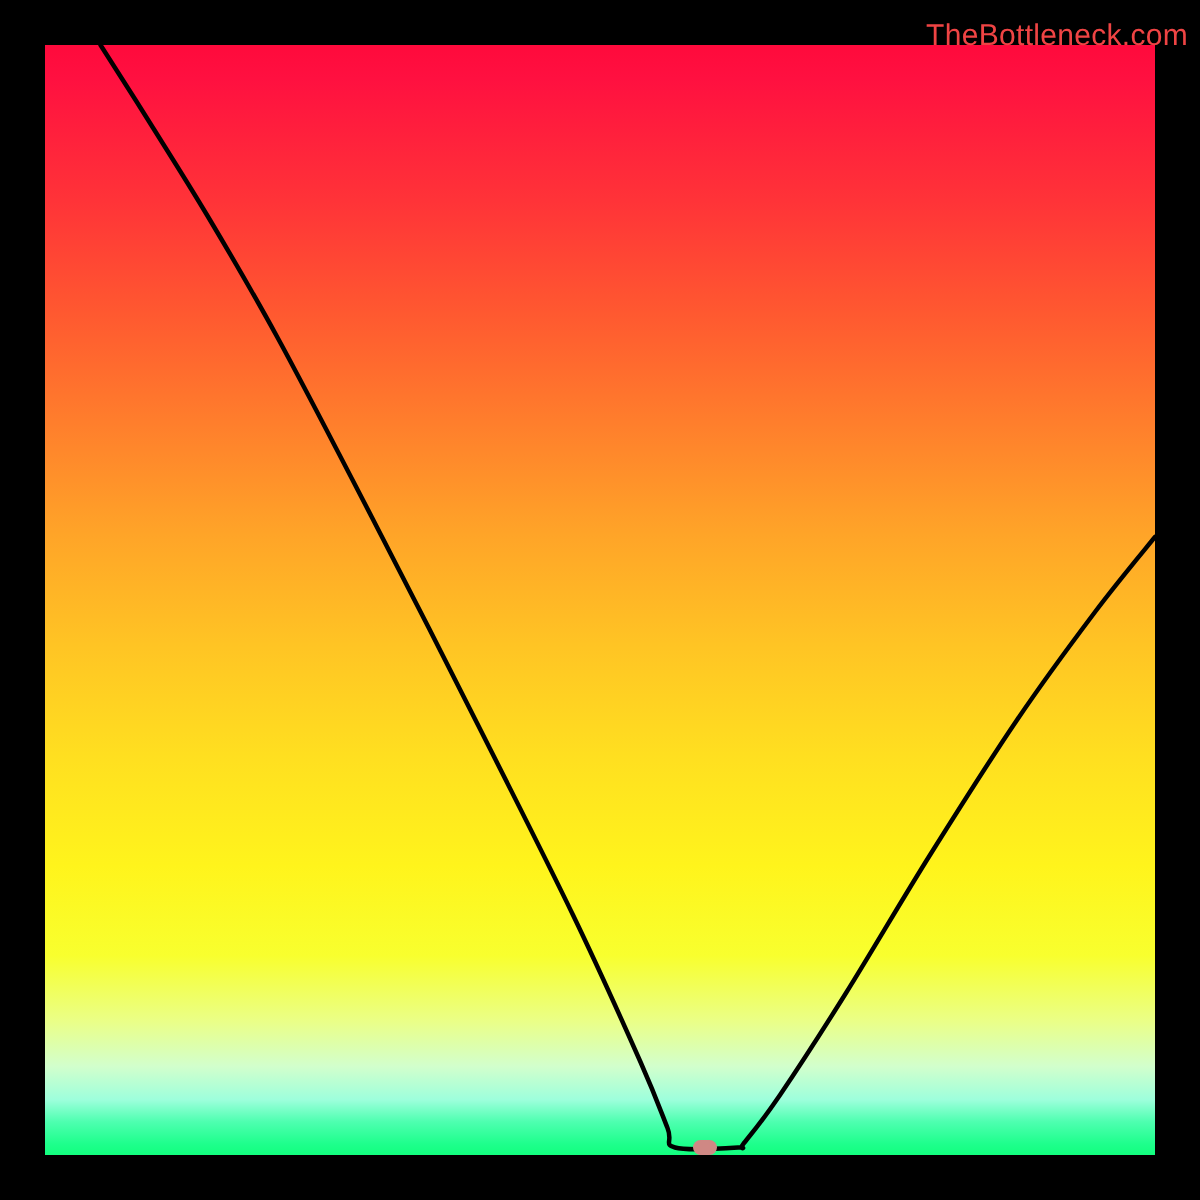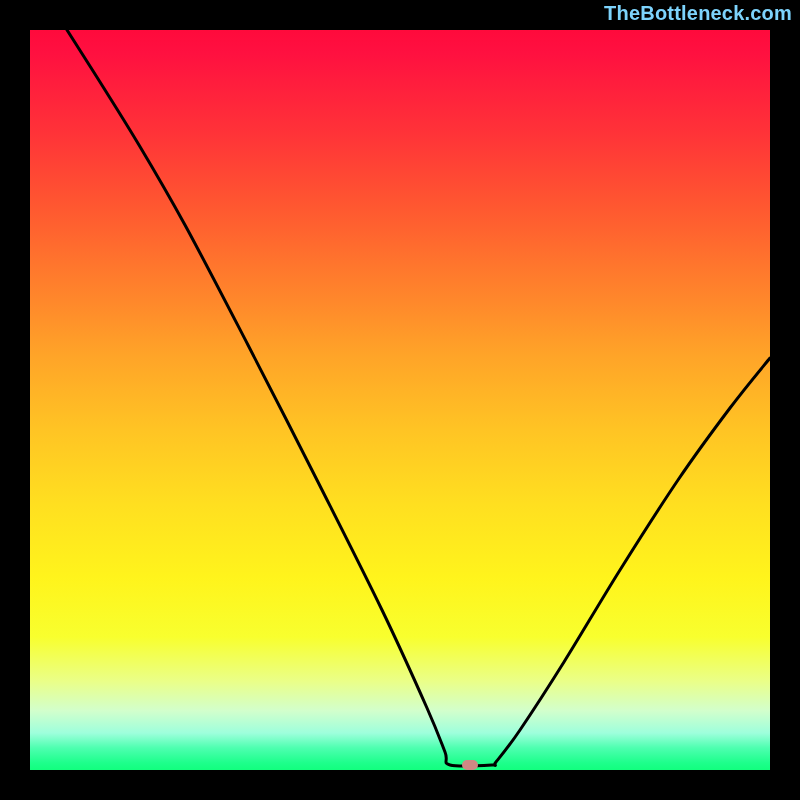--- a/index.html
+++ b/index.html
@@ -13,25 +13,25 @@
   }
   .frame {
     position: absolute;
     left: 0;
     top: 0;
     width: 800px;
     height: 800px;
   }
   .watermark {
     position: absolute;
-    top: 2px;
+    top: 13px;
     right: 8px;
-    color: #7dd3fc;
+    color: #ef4444;
     font-size: 20px;
-    font-weight: bold;
+    font-weight: normal;
     letter-spacing: 0.2px;
     z-index: 5;
   }
   .plot-area {
     position: absolute;
     left: 30px;
     top: 30px;
     width: 740px;
     height: 740px;
     overflow: hidden;

